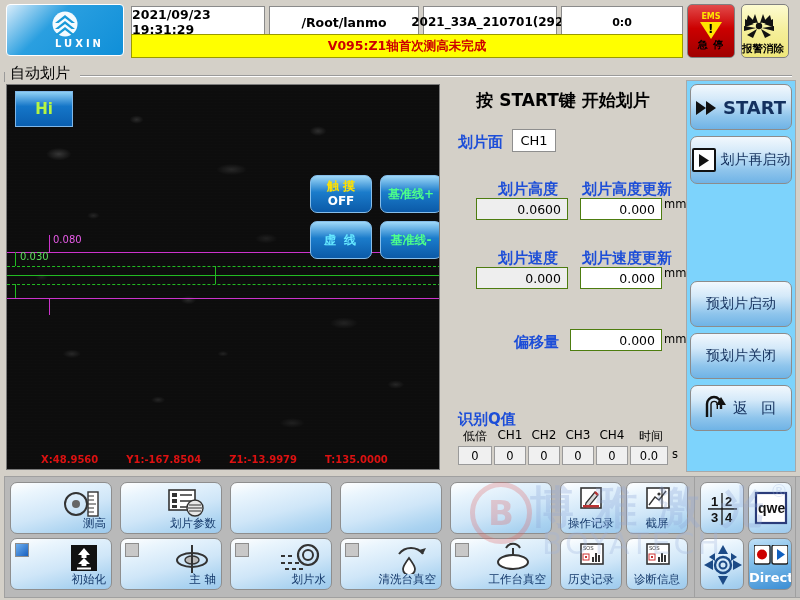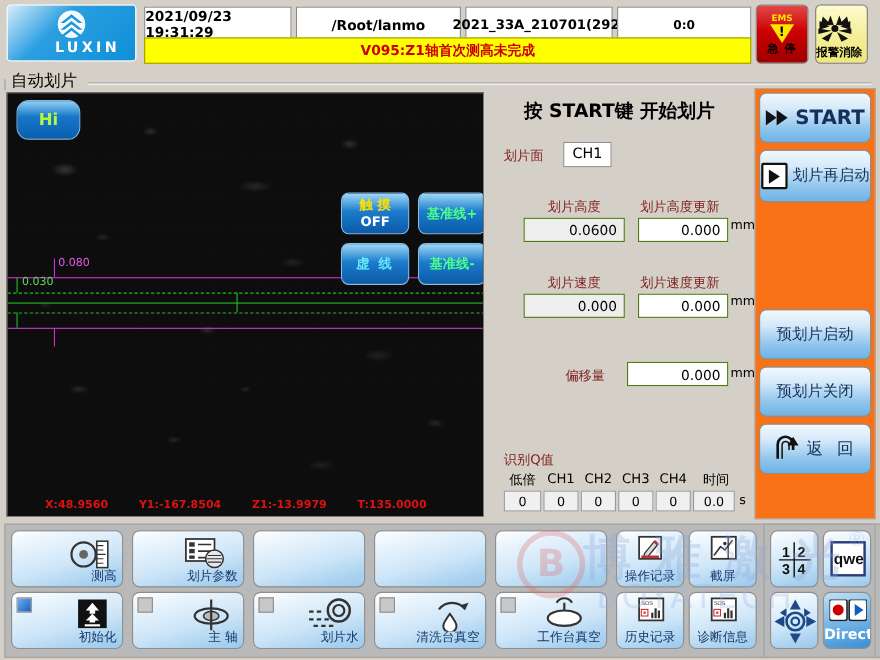--- a/index.html
+++ b/index.html
@@ -14,21 +14,21 @@
   
   .header { position: absolute; left: 0; top: 0; width: 800px; height: 64px; background: #d4d0c8; }
   .logo-box {
     position: absolute; left: 6px; top: 4px; width: 118px; height: 52px;
     border: 1px solid #fff; border-radius: 4px;
     background: linear-gradient(135deg,#d8ecfa 0%, #2a9fe0 38%, #0f8fd8 100%);
     display: flex; flex-direction: column; align-items: center; justify-content: center;
     overflow: hidden;
   }
   .logo-mark { width: 40px; height: 28px; position: relative; }
-  .logo-text { font-size: 13px; letter-spacing: 3px; color: #ffffff; font-weight: 600; margin-top: -1px; margin-left: 29px; }
+  .logo-text { font-size: 10px; letter-spacing: 3px; color: #ffffff; font-weight: 600; margin-top: -1px; margin-left: 29px; }
 
   .hfield {
     position: absolute; top: 6px; height: 32px;
     background: #ffffff; border: 1px solid #8a8a8a;
     display: flex; align-items: center; justify-content: center;
     font-size: 12.5px; font-weight: bold; color: #000;
   }
   #hf-datetime { left: 131px; width: 134px; }
   #hf-path     { left: 269px; width: 150px; }
   #hf-recipe   { left: 423px; width: 134px; font-size: 12px; }
@@ -99,21 +99,21 @@
       radial-gradient(ellipse 9px 5px at 8% 50%, rgba(255,255,255,.08), transparent 70%);
   }
   .noise {
     position:absolute; inset:0; opacity:.5;
     background-image:
       repeating-linear-gradient(0deg, rgba(255,255,255,.022) 0px, rgba(0,0,0,0) 1px, rgba(0,0,0,0) 3px),
       repeating-linear-gradient(90deg, rgba(255,255,255,.018) 0px, rgba(0,0,0,0) 1px, rgba(0,0,0,0) 4px);
   }
   .hi-btn {
     position: absolute; left: 8px; top: 6px; width: 58px; height: 36px;
-    border-radius: 11px; border: 1px solid #7fb7e8;
+    border-radius: 0; border: 1px solid #7fb7e8;
     background: linear-gradient(180deg,#8fd0f5 0%, #1576c8 42%, #0a5fb0 100%);
     color: #b6f542; font-size: 15px; font-weight: bold;
     display:flex; align-items:center; justify-content:center;
   }
   .ov-btn {
     position: absolute; width: 62px; height: 38px; border-radius: 7px;
     border: 1px solid #86bde9;
     background: linear-gradient(180deg,#9ed8f8 0%, #1b7ccb 45%, #0b5aa8 100%);
     display:flex; flex-direction:column; align-items:center; justify-content:center;
     font-size: 12px; font-weight: bold; line-height: 1.25;
@@ -138,42 +138,42 @@
   .coords {
     position: absolute; left: 0; bottom: 3px; width: 434px; height: 14px;
     display:flex; align-items:center; gap: 28px; padding-left: 34px;
     color: #dd1111; font-size: 10px; font-weight: bold;
   }
 
   
   .center-panel { position: absolute; left: 444px; top: 84px; width: 238px; height: 386px; }
   .cp-title { position: absolute; left: 0; top: 5px; width: 238px; text-align: center;
     font-size: 17px; font-weight: bold; color: #000; }
-  .cp-label { position: absolute; font-size: 12px; color: #7f1d1d; }
+  .cp-label { position: absolute; font-size: 15px; color: #1d4ed8; font-weight: bold; }
   .cp-box {
     position: absolute; height: 22px; border: 1px solid #4d7c0f;
     display: flex; align-items: center; justify-content: flex-end; padding-right: 6px;
     font-size: 12.5px; color: #000;
   }
   .cp-box.ro { background: #eeeeee; }
   .cp-box.rw { background: #ffffff; }
   .cp-unit { position: absolute; font-size: 11.5px; color: #000; }
   .cp-ch {
     position: absolute; height: 23px; width: 44px; background: #fff; border: 1px solid #8e8e8e;
     display:flex; align-items:center; justify-content:center; font-size: 13px; color:#000;
   }
   .q-head { position: absolute; font-size: 12px; color: #000; text-align: center; }
   .q-cell {
     position: absolute; height: 19px; background: #f0f0f0; border: 1px solid #9a9a9a;
     display:flex; align-items:center; justify-content:center; font-size: 11.5px; color:#000;
   }
 
   
   .rpanel { position: absolute; left: 686px; top: 80px; width: 110px; height: 392px;
-    border: 1px solid #a8a8a8; background: #f97316; }
+    border: 1px solid #a8a8a8; background: #7dd3fc; }
   .rbtn {
     position: absolute; left: 3px; width: 102px; border-radius: 7px; border: 1px solid #8c8c8c;
     background: linear-gradient(180deg,#f2f8fd 0%, #d4e9f9 32%, #8fc5ec 72%, #6fb3e6 100%);
     display:flex; align-items:center; justify-content:center; gap: 5px;
     font-size: 14px; color: #14305c;
   }
   #r-start { top: 3px; height: 46px; font-size: 18px; font-weight: bold; color:#13305e; }
   #r-restart { top: 55px; height: 48px; }
   #r-prestart { top: 200px; height: 46px; }
   #r-preclose { top: 252px; height: 46px; }

